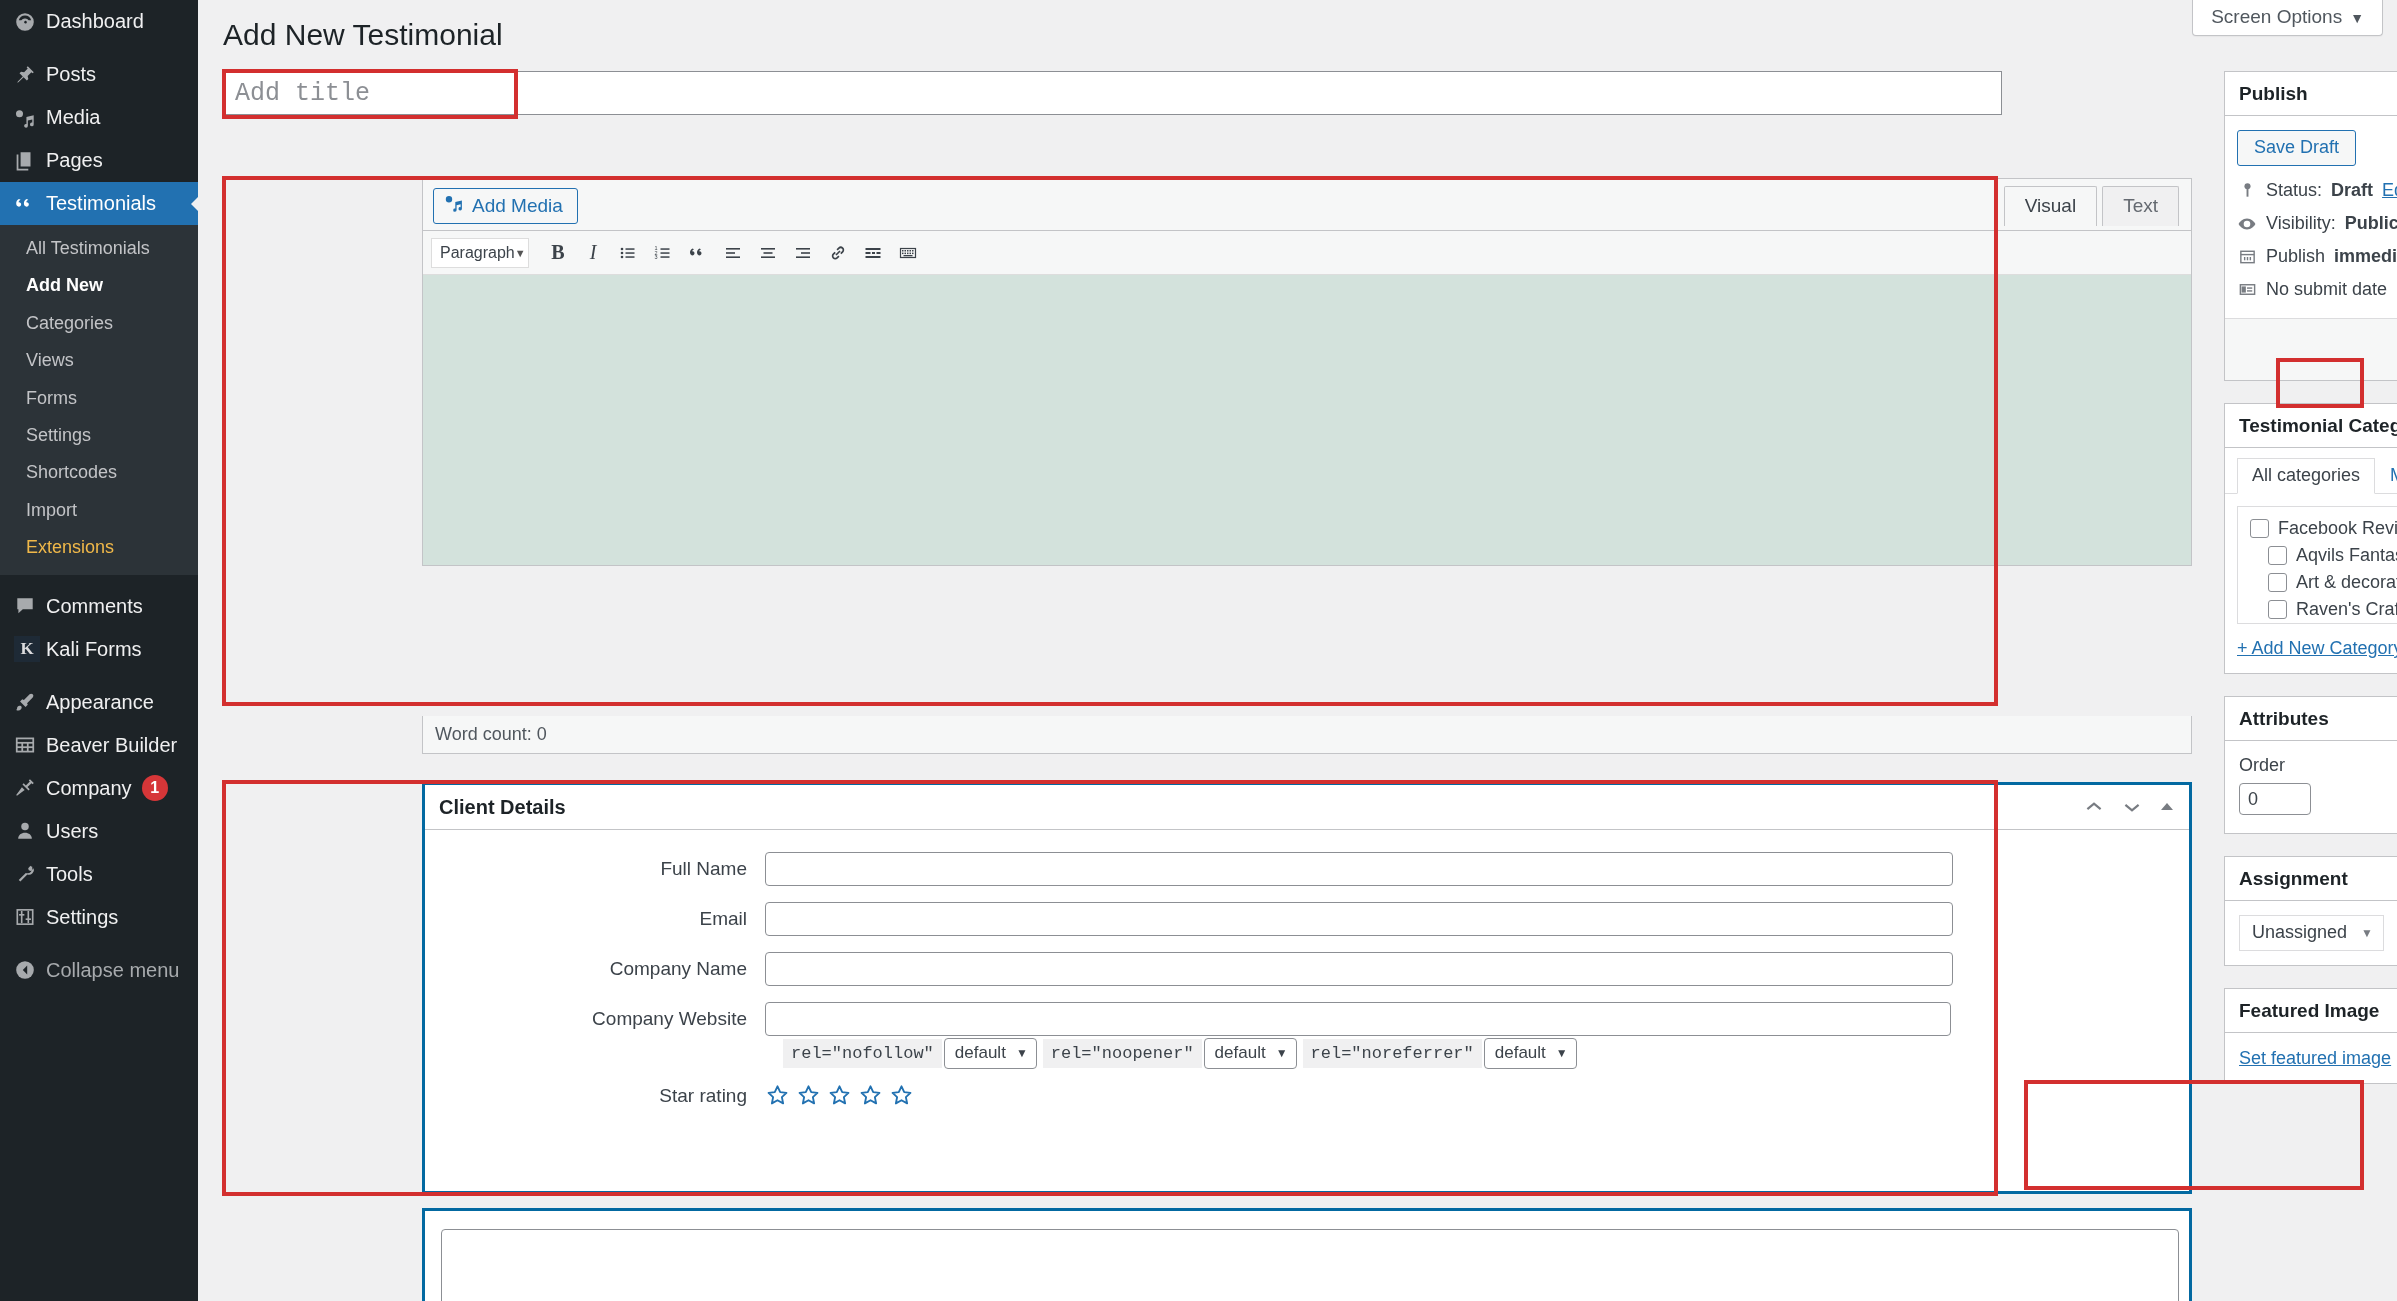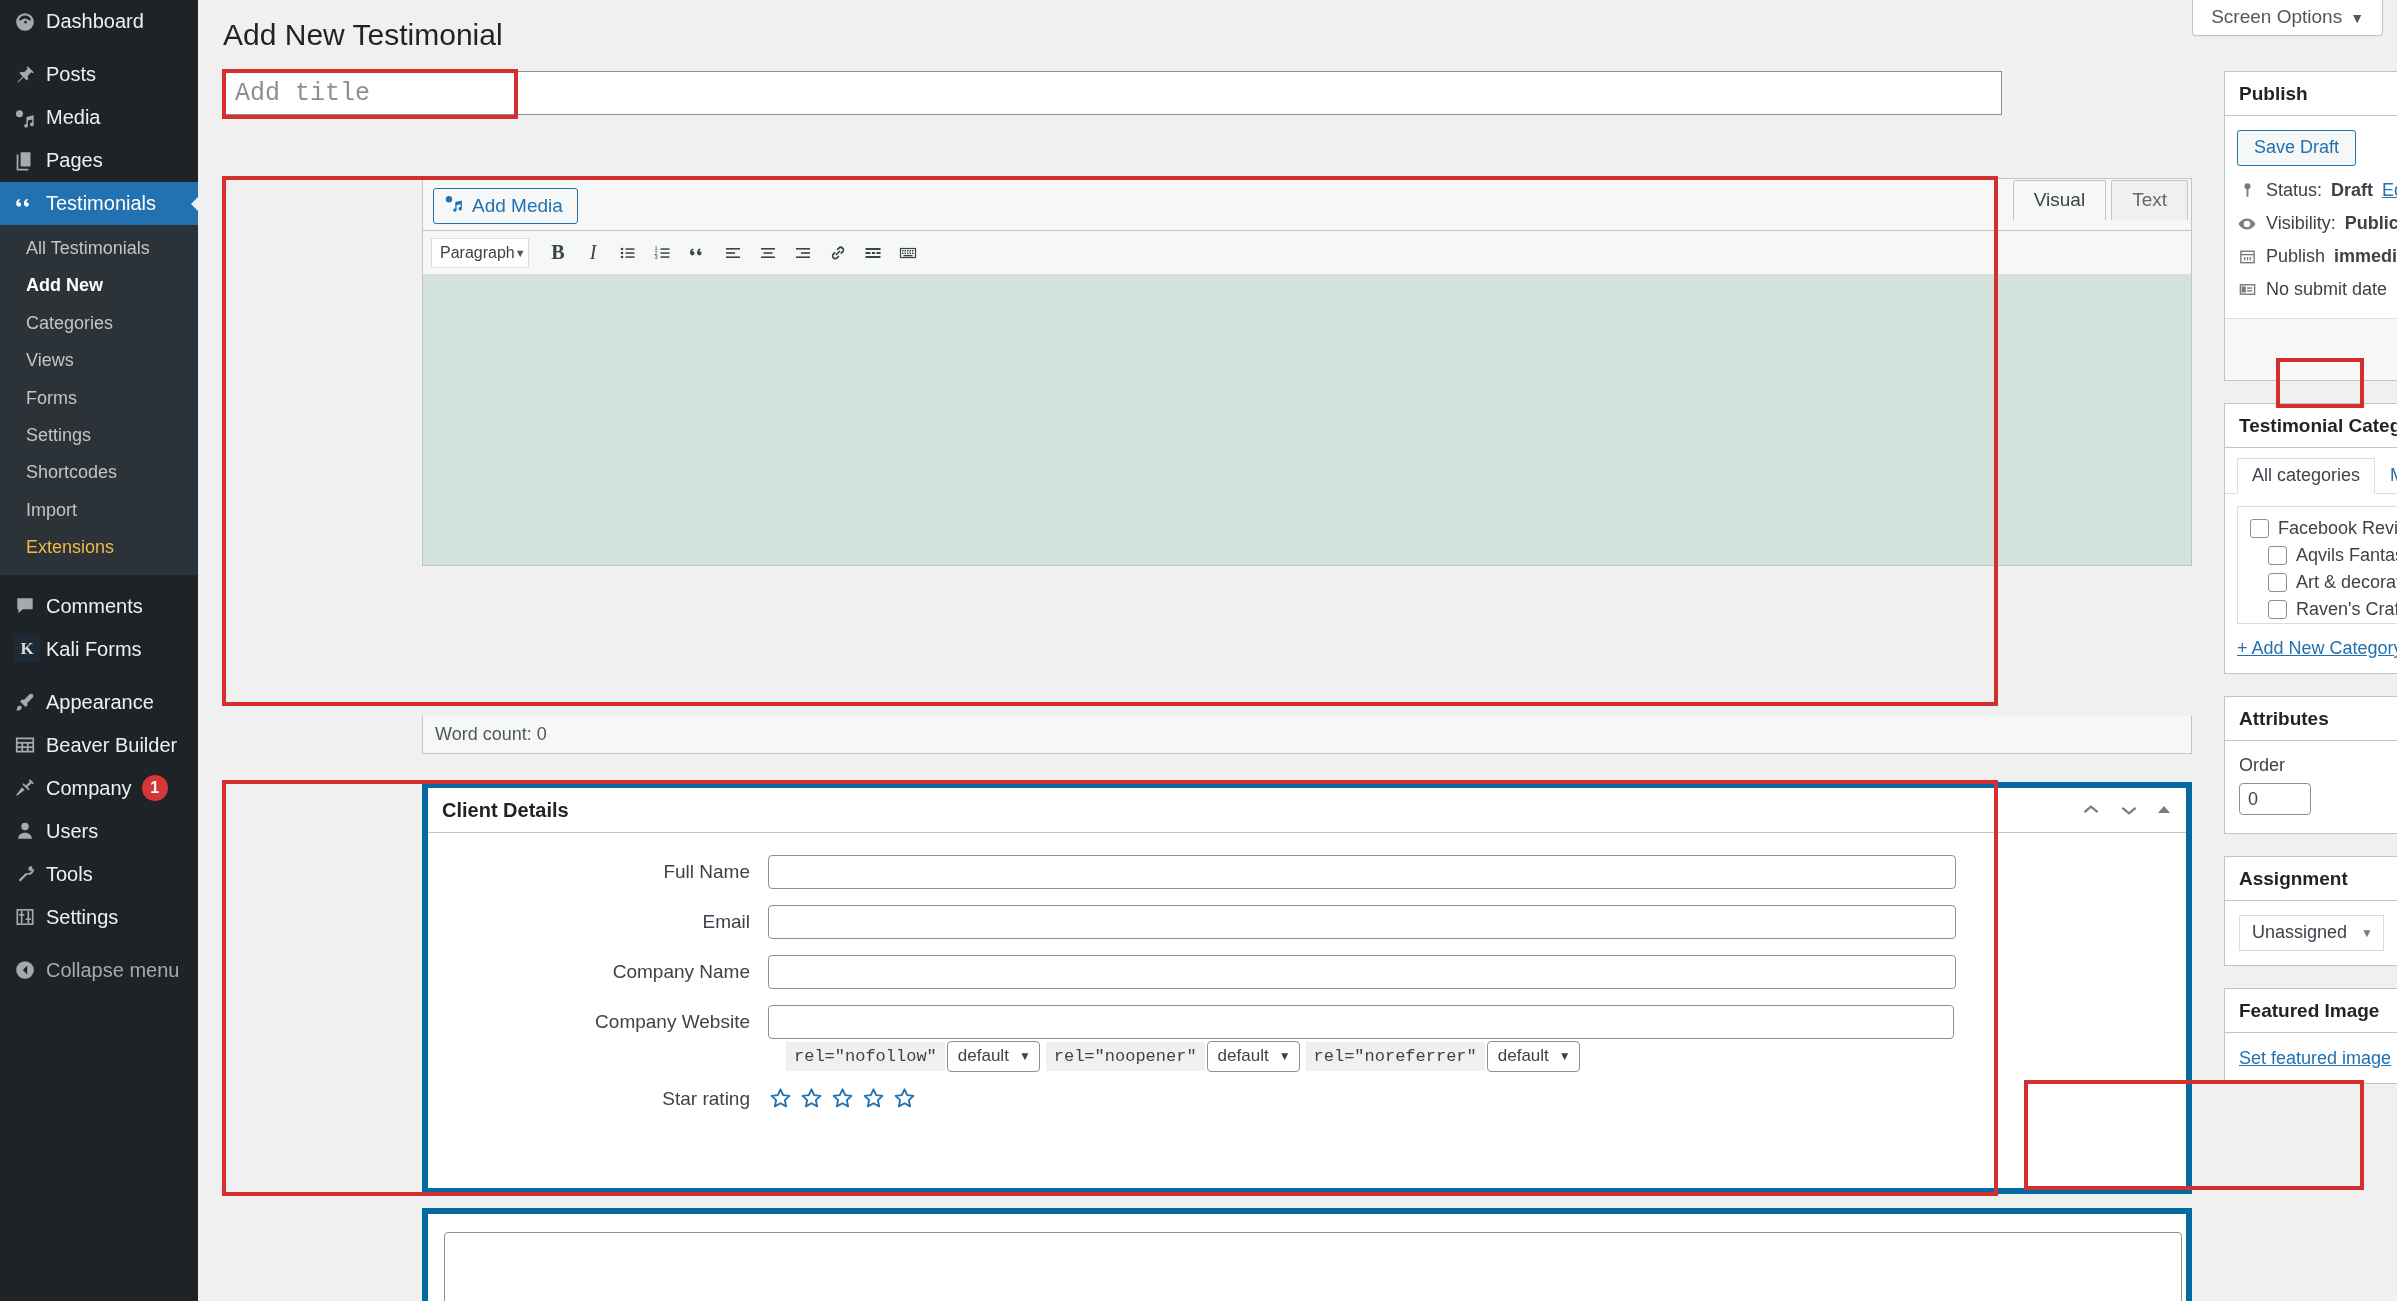--- a/index.html
+++ b/index.html
@@ -144,22 +144,22 @@
     border: 1px solid #2271b1;
     border-radius: 3px;
     color: #2271b1;
     font-size: 19px;
     padding: 4px 14px 5px 10px;
     cursor: pointer;
     height: 36px;
     justify-content: center;
   }
   .tabs-vt {
-    position: absolute; right: 3px; bottom: -1px;
-    display: flex; align-items: flex-start; height: 100%; margin-top: 20px;
+    position: absolute; right: 12px; bottom: -1px;
+    display: flex; align-items: center; height: 100%; margin-top: 20px;
   }
   .vt-tab {
     padding: 8px 20px 9px 20px;
     font-size: 19px; color: #646970;
     background: #f0f0f1;
     border: 1px solid #c3c4c7;
     border-bottom: none;
     margin-left: 5px;
     cursor: pointer;
     border-radius: 2px 2px 0 0;
@@ -203,21 +203,21 @@
     border-top: none;
     display: flex; align-items: center;
     padding-left: 12px;
     font-size: 18px; color: #50575e;
   }
 
   
   .postbox {
     position: absolute;
     background: #fff;
-    border: 6px solid #0369a1;
+    border: 3px solid #0369a1;
   }
   .pb-header {
     height: 45px;
     display: flex; align-items: center;
     padding: 0 10px 0 14px;
     border-bottom: 1px solid #c3c4c7;
     position: relative;
   }
   .pb-title {
     font-size: 20px; font-weight: bold; color: #1d2327;

